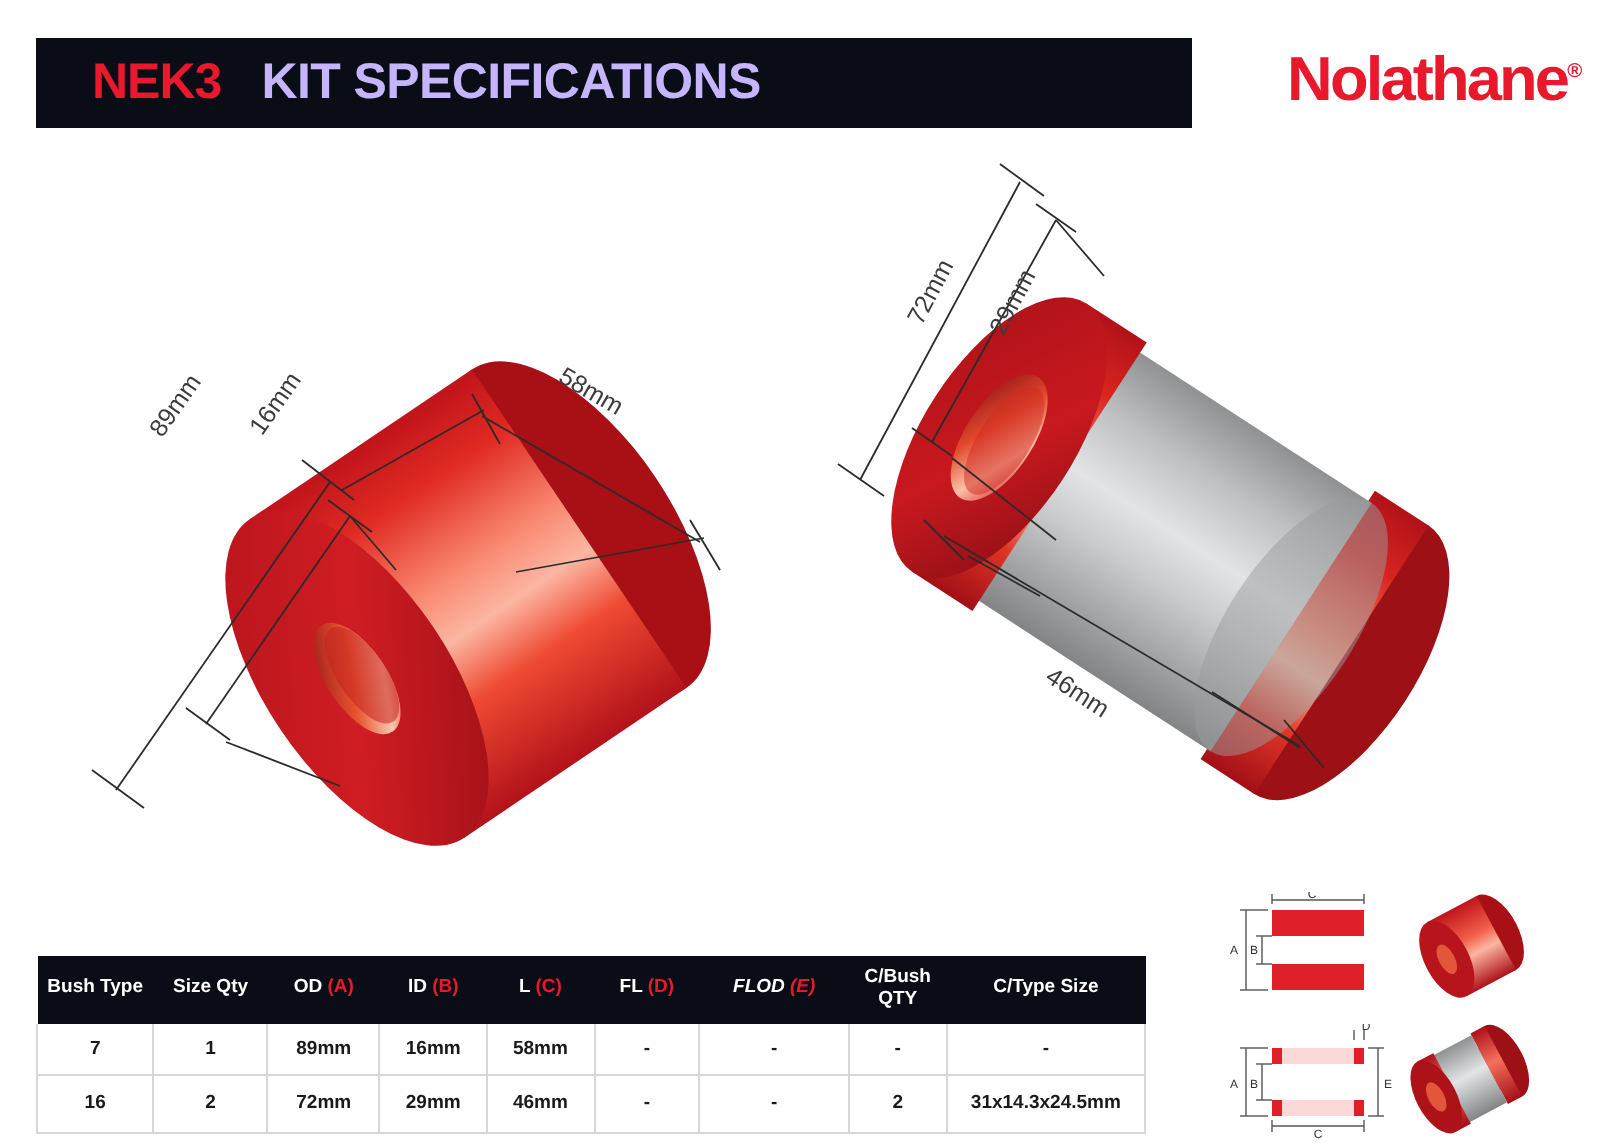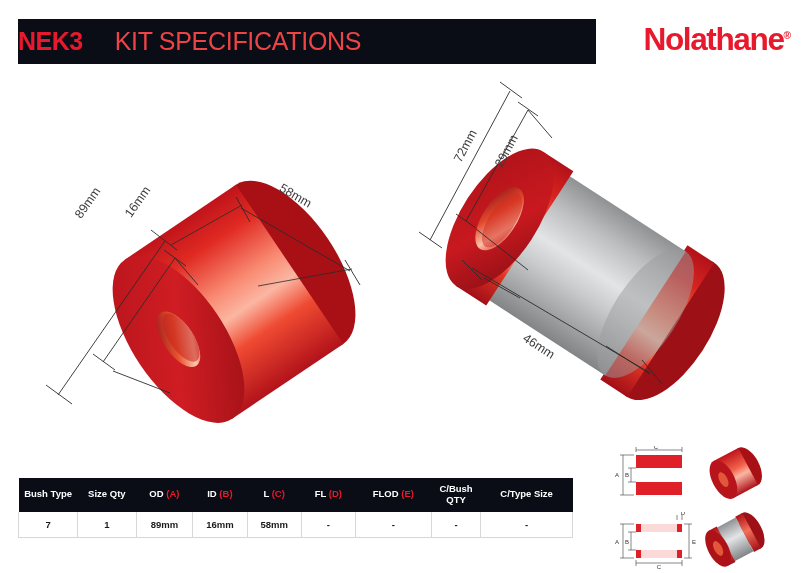--- a/index.html
+++ b/index.html
@@ -9,25 +9,25 @@
     color:#1a1a1a;
   }
 
   
   #header-bar{
     position:absolute;left:18px;top:19px;width:578px;height:45px;
     background:#0a0d16;display:flex;align-items:center;
   }
   #kit-code{
     color:#e8192c;font-size:25px;font-weight:bold;letter-spacing:-0.5px;
-    margin-left:0;font-family:"Liberation Sans",sans-serif;
+    margin-left:28px;font-family:"Liberation Sans",sans-serif;
   }
   #header-title{
-    color:#ef4444;font-size:25px;font-weight:normal;letter-spacing:-0.3px;
-    margin-left:32px;
+    color:#c4b5fd;font-size:25px;font-weight:bold;letter-spacing:-0.3px;
+    margin-left:20px;
   }
   #brand-logo{
     position:absolute;right:14px;top:22px;
     font-size:31px;font-weight:bold;color:#e8192c;
     letter-spacing:-1.4px;font-family:"Liberation Sans",sans-serif;
     transform:scaleX(1.02);
   }
   #brand-logo .reg{font-size:10px;vertical-align:super;letter-spacing:0;}
 
   
@@ -231,21 +231,21 @@
         <span class="code">(B)</span>
       </th>
       <th style="width:55px;">
         <span>L</span>
         <span class="code">(C)</span>
       </th>
       <th style="width:58px;">
         <span>FL</span>
         <span class="code">(D)</span>
       </th>
-      <th style="width:82px;">
+      <th style="width:82px;font-style:italic;">
         <span>FLOD</span>
         <span class="code">(E)</span>
       </th>
       <th style="width:48px;">
         <span>C/Bush QTY</span>
       </th>
       <th style="width:100px;">
         <span>C/Type Size</span>
       </th>
     </tr>
@@ -254,20 +254,31 @@
     <tr class="row-1">
       <td>7</td>
       <td>1</td>
       <td>89mm</td>
       <td>16mm</td>
       <td>58mm</td>
       <td>-</td>
       <td>-</td>
       <td>-</td>
       <td>-</td>
+    </tr>
+    <tr class="row-2">
+      <td>16</td>
+      <td>2</td>
+      <td>72mm</td>
+      <td>29mm</td>
+      <td>46mm</td>
+      <td>-</td>
+      <td>-</td>
+      <td>2</td>
+      <td>31x14.3x24.5mm</td>
     </tr>
   </tbody>
 </table>
 
 <div id="legend-area">
 
   <div class="legend-row" style="top:0;">
     <svg class="legend-xsec" width="86" height="58">
       <rect x="26" y="9" width="46" height="40" fill="#ffffff" stroke="none"></rect>
       <rect x="26" y="9" width="46" height="13" fill="#e02028"></rect>

